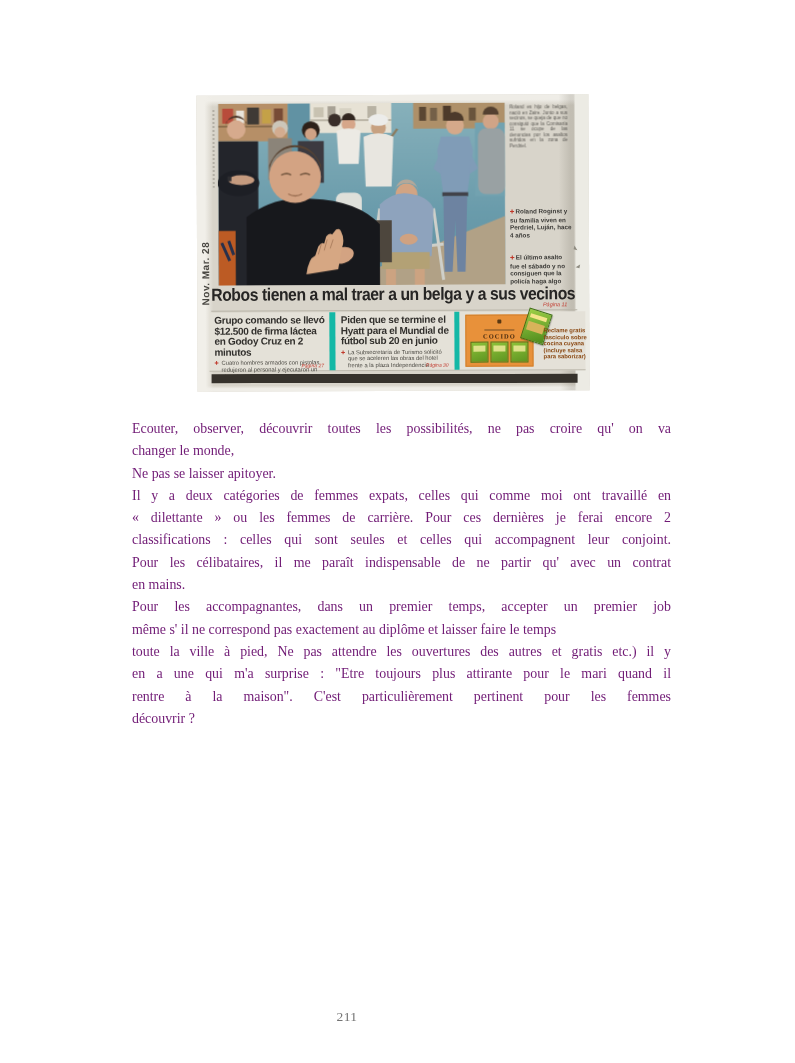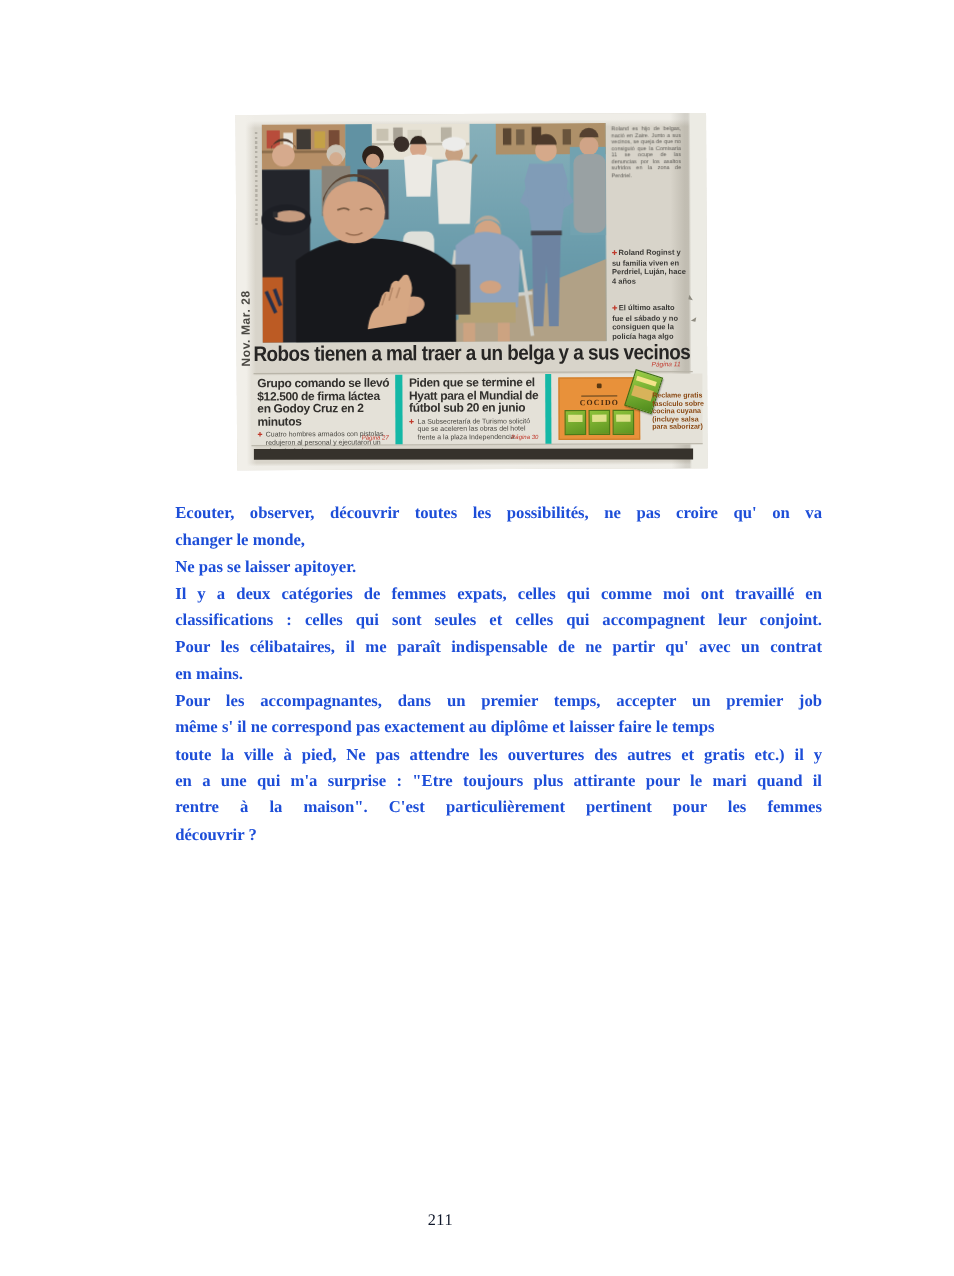--- a/index.html
+++ b/index.html
@@ -67,28 +67,28 @@
     transform:rotate(18deg);box-shadow:1px 1px 1px rgba(0,0,0,.25);}
   .adpacket::after{content:"";position:absolute;left:2px;top:4px;right:3px;height:4px;background:#f4e48a;}
   .adpacket::before{content:"";position:absolute;left:2px;top:12px;right:3px;height:9px;background:#d8b35a;}
   .adtext{position:absolute;left:84px;top:16px;width:44px;font-size:5.9px;line-height:6.6px;
     font-weight:bold;color:#8a4812;}
 
   .darkbar{position:absolute;left:14px;top:279px;width:366px;height:9px;background:#36322c;
     transform:rotate(.2deg);}
 
   
-  .bodytext{position:absolute;left:146px;top:418px;width:539px;
-    font-size:13.9px;line-height:22.3px;color:#1d4ed8;font-weight:bold;}
+  .bodytext{position:absolute;left:132px;top:418px;width:539px;
+    font-size:13.9px;line-height:22.3px;color:#701a75;}
   .ln{width:539px;text-align:justify;text-align-last:left;}
   .ln.j{text-align-last:justify;}
   .gap{margin-top:15px;}
 
   .pagenum{position:absolute;left:0;top:1009px;width:694px;text-align:center;
-    font-size:13.5px;color:#0f172a;letter-spacing:.5px;margin-left:20px;}
+    font-size:13.5px;color:#737373;letter-spacing:.5px;}
 </style>
 </head>
 <body>
 
 <div class="page">
 
   <div class="clipping">
 
     <div class="date-strip">Nov. Mar. 28</div>
     <div class="credit-smudge"></div>
@@ -232,20 +232,21 @@
     </div>
 
     <div class="darkbar"></div>
   </div>
 
   <div class="bodytext">
     <div class="ln j">Ecouter, observer, découvrir toutes les possibilités, ne pas croire qu' on va</div>
     <div class="ln">changer le monde,</div>
     <div class="ln">Ne pas se laisser apitoyer.</div>
     <div class="ln j">Il y a deux catégories de femmes expats, celles qui comme moi ont travaillé en</div>
+    <div class="ln j">« dilettante » ou les femmes de carrière. Pour ces dernières je ferai encore 2</div>
     <div class="ln j">classifications : celles qui sont seules et celles qui accompagnent leur conjoint.</div>
     <div class="ln j">Pour les célibataires, il me paraît indispensable de ne partir qu' avec un contrat</div>
     <div class="ln">en mains.</div>
     <div class="ln j">Pour les accompagnantes, dans un premier temps, accepter un premier job</div>
     <div class="ln">même s' il ne correspond pas exactement au diplôme et laisser faire le temps</div>
     <div class="ln j">toute la ville à pied, Ne pas attendre les ouvertures des autres et gratis etc.) il y</div>
     <div class="ln j">en a une qui m'a surprise : "Etre toujours plus attirante pour le mari quand il</div>
     <div class="ln j">rentre à la maison". C'est particulièrement pertinent pour les femmes</div>
     <div class="ln">découvrir ?</div>
   </div>

